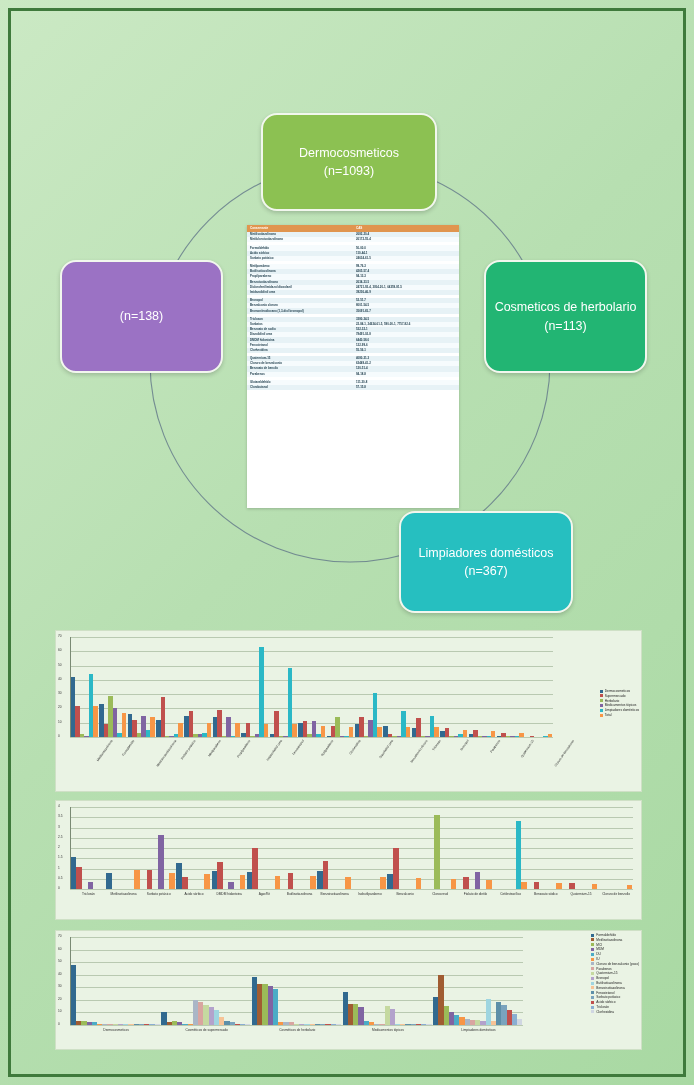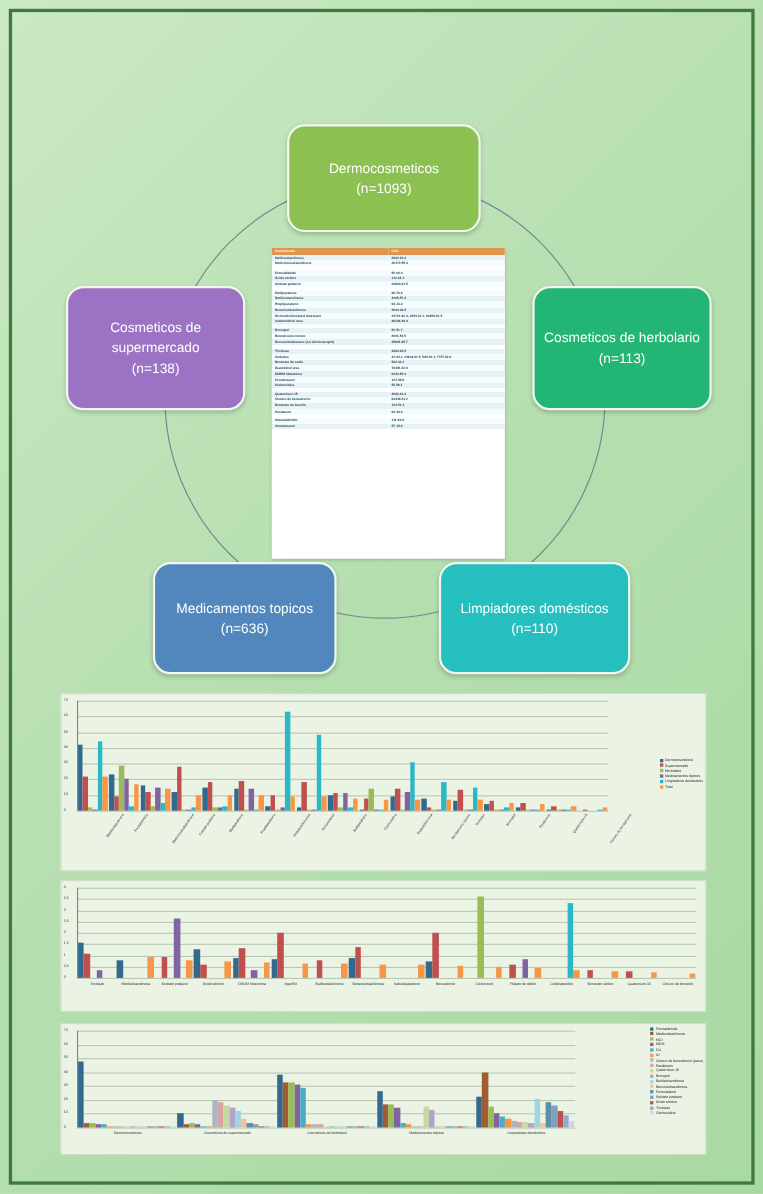--- a/index.html
+++ b/index.html
@@ -95,43 +95,36 @@
 
     <div class="node" id="node-derm">
       <div>
         <span>Dermocosmeticos</span>
         <span>(n=1093)</span>
       </div>
     </div>
 
     <div class="node" id="node-super">
       <div>
-        <span>Cosmeticos de supermercado</span>
         <span>(n=138)</span>
       </div>
     </div>
 
     <div class="node" id="node-herb">
       <div>
         <span>Cosmeticos de herbolario</span>
         <span>(n=113)</span>
       </div>
     </div>
 
-    <div class="node" id="node-medic">
-      <div>
-        <span>Medicamentos topicos</span>
-        <span>(n=636)</span>
-      </div>
-    </div>
 
     <div class="node" id="node-limp">
       <div>
         <span>Limpiadores domésticos</span>
-        <span>(n=110)</span>
+        <span>(n=367)</span>
       </div>
     </div>
 
     <div id="table-wrap">
       <table id="subs">
         <thead>
           <tr>
             <th class="c1">Conservante</th>
             <th>CAS</th>
           </tr>

